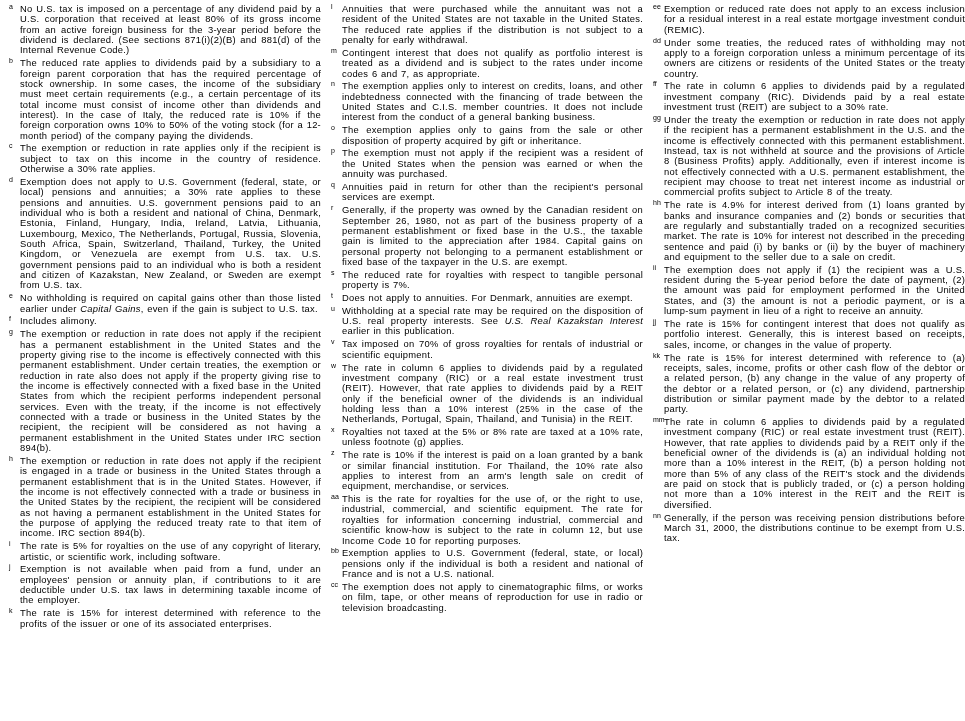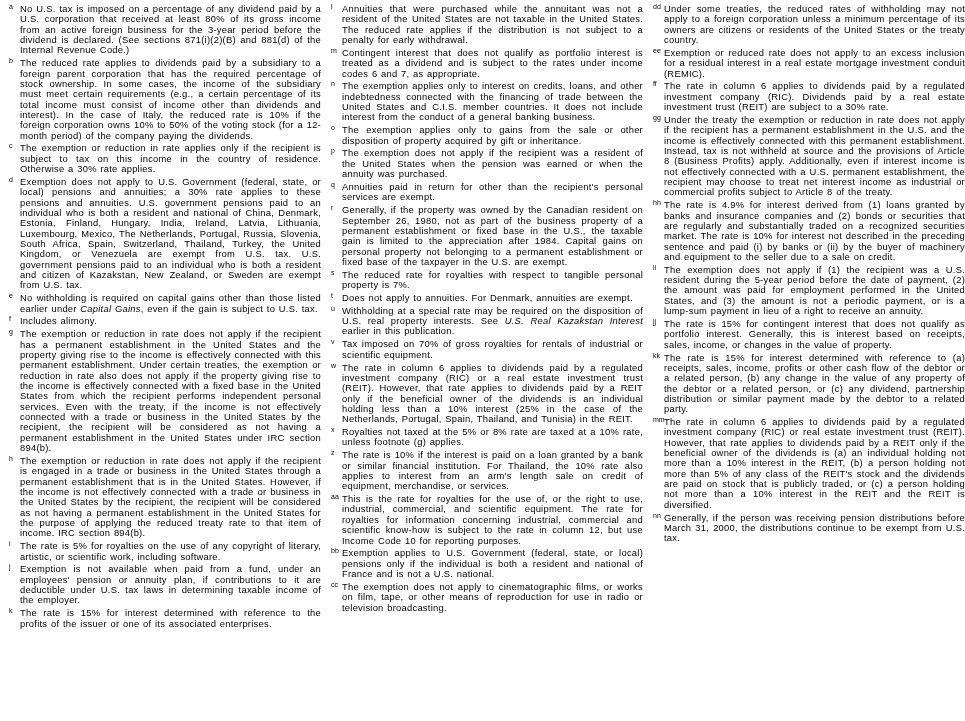--- a/index.html
+++ b/index.html
@@ -55,37 +55,37 @@
       <div class="fn"><span class="marker">h</span><span>The exemption or reduction in rate does not apply if the recipient is engaged in a trade or business in the United States through a permanent establishment that is in the United States. However, if the income is not effectively connected with a trade or business in the United States by the recipient, the recipient will be considered as not having a permanent establishment in the United States for the purpose of applying the reduced treaty rate to that item of income. IRC section 894(b).</span></div>
       <div class="fn"><span class="marker">i</span><span>The rate is 5% for royalties on the use of any copyright of literary, artistic, or scientific work, including software.</span></div>
       <div class="fn"><span class="marker">j</span><span>Exemption is not available when paid from a fund, under an employees' pension or annuity plan, if contributions to it are deductible under U.S. tax laws in determining taxable income of the employer.</span></div>
       <div class="fn"><span class="marker">k</span><span>The rate is 15% for interest determined with reference to the profits of the issuer or one of its associated enterprises.</span></div>
     </div>
   <div class="col">
       <div class="fn"><span class="marker">l</span><span>Annuities that were purchased while the annuitant was not a resident of the United States are not taxable in the United States. The reduced rate applies if the distribution is not subject to a penalty for early withdrawal.</span></div>
       <div class="fn"><span class="marker">m</span><span>Contingent interest that does not qualify as portfolio interest is treated as a dividend and is subject to the rates under income codes 6 and 7, as appropriate.</span></div>
       <div class="fn"><span class="marker">n</span><span>The exemption applies only to interest on credits, loans, and other indebtedness connected with the financing of trade between the United States and C.I.S. member countries. It does not include interest from the conduct of a general banking business.</span></div>
       <div class="fn"><span class="marker">o</span><span>The exemption applies only to gains from the sale or other disposition of property acquired by gift or inheritance.</span></div>
-      <div class="fn"><span class="marker">p</span><span>The exemption does not apply if the recipient was a resident of the United States when the pension was earned or when the annuity was purchased.</span></div>
+      <div class="fn"><span class="marker">p</span><span>The exemption must not apply if the recipient was a resident of the United States when the pension was earned or when the annuity was purchased.</span></div>
       <div class="fn"><span class="marker">q</span><span>Annuities paid in return for other than the recipient's personal services are exempt.</span></div>
       <div class="fn"><span class="marker">r</span><span>Generally, if the property was owned by the Canadian resident on September 26, 1980, not as part of the business property of a permanent establishment or fixed base in the U.S., the taxable gain is limited to the appreciation after 1984. Capital gains on personal property not belonging to a permanent establishment or fixed base of the taxpayer in the U.S. are exempt.</span></div>
       <div class="fn"><span class="marker">s</span><span>The reduced rate for royalties with respect to tangible personal property is 7%.</span></div>
       <div class="fn"><span class="marker">t</span><span>Does not apply to annuities. For Denmark, annuities are exempt.</span></div>
       <div class="fn"><span class="marker">u</span><span>Withholding at a special rate may be required on the disposition of U.S. real property interests. See <i>U.S. Real Kazakstan Interest</i> earlier in this publication.</span></div>
       <div class="fn"><span class="marker">v</span><span>Tax imposed on 70% of gross royalties for rentals of industrial or scientific equipment.</span></div>
       <div class="fn"><span class="marker">w</span><span>The rate in column 6 applies to dividends paid by a regulated investment company (RIC) or a real estate investment trust (REIT). However, that rate applies to dividends paid by a REIT only if the beneficial owner of the dividends is an individual holding less than a 10% interest (25% in the case of the Netherlands, Portugal, Spain, Thailand, and Tunisia) in the REIT.</span></div>
       <div class="fn"><span class="marker">x</span><span>Royalties not taxed at the 5% or 8% rate are taxed at a 10% rate, unless footnote (g) applies.</span></div>
       <div class="fn"><span class="marker">z</span><span>The rate is 10% if the interest is paid on a loan granted by a bank or similar financial institution. For Thailand, the 10% rate also applies to interest from an arm's length sale on credit of equipment, merchandise, or services.</span></div>
       <div class="fn"><span class="marker">aa</span><span>This is the rate for royalties for the use of, or the right to use, industrial, commercial, and scientific equipment. The rate for royalties for information concerning industrial, commercial and scientific know-how is subject to the rate in column 12, but use Income Code 10 for reporting purposes.</span></div>
       <div class="fn"><span class="marker">bb</span><span>Exemption applies to U.S. Government (federal, state, or local) pensions only if the individual is both a resident and national of France and is not a U.S. national.</span></div>
       <div class="fn"><span class="marker">cc</span><span>The exemption does not apply to cinematographic films, or works on film, tape, or other means of reproduction for use in radio or television broadcasting.</span></div>
     </div>
   <div class="col">
+      <div class="fn"><span class="marker">ee</span><span>Exemption or reduced rate does not apply to an excess inclusion for a residual interest in a real estate mortgage investment conduit (REMIC).</span></div>
       <div class="fn"><span class="marker">dd</span><span>Under some treaties, the reduced rates of withholding may not apply to a foreign corporation unless a minimum percentage of its owners are citizens or residents of the United States or the treaty country.</span></div>
-      <div class="fn"><span class="marker">ee</span><span>Exemption or reduced rate does not apply to an excess inclusion for a residual interest in a real estate mortgage investment conduit (REMIC).</span></div>
       <div class="fn"><span class="marker">ff</span><span>The rate in column 6 applies to dividends paid by a regulated investment company (RIC). Dividends paid by a real estate investment trust (REIT) are subject to a 30% rate.</span></div>
       <div class="fn"><span class="marker">gg</span><span>Under the treaty the exemption or reduction in rate does not apply if the recipient has a permanent establishment in the U.S. and the income is effectively connected with this permanent establishment. Instead, tax is not withheld at source and the provisions of Article 8 (Business Profits) apply. Additionally, even if interest income is not effectively connected with a U.S. permanent establishment, the recipient may choose to treat net interest income as industrial or commercial profits subject to Article 8 of the treaty.</span></div>
       <div class="fn"><span class="marker">hh</span><span>The rate is 4.9% for interest derived from (1) loans granted by banks and insurance companies and (2) bonds or securities that are regularly and substantially traded on a recognized securities market. The rate is 10% for interest not described in the preceding sentence and paid (i) by banks or (ii) by the buyer of machinery and equipment to the seller due to a sale on credit.</span></div>
       <div class="fn"><span class="marker">ii</span><span>The exemption does not apply if (1) the recipient was a U.S. resident during the 5-year period before the date of payment, (2) the amount was paid for employment performed in the United States, and (3) the amount is not a periodic payment, or is a lump-sum payment in lieu of a right to receive an annuity.</span></div>
       <div class="fn"><span class="marker">jj</span><span>The rate is 15% for contingent interest that does not qualify as portfolio interest. Generally, this is interest based on receipts, sales, income, or changes in the value of property.</span></div>
       <div class="fn"><span class="marker">kk</span><span>The rate is 15% for interest determined with reference to (a) receipts, sales, income, profits or other cash flow of the debtor or a related person, (b) any change in the value of any property of the debtor or a related person, or (c) any dividend, partnership distribution or similar payment made by the debtor to a related party.</span></div>
       <div class="fn"><span class="marker">mm</span><span>The rate in column 6 applies to dividends paid by a regulated investment company (RIC) or real estate investment trust (REIT). However, that rate applies to dividends paid by a REIT only if the beneficial owner of the dividends is (a) an individual holding not more than a 10% interest in the REIT, (b) a person holding not more than 5% of any class of the REIT's stock and the dividends are paid on stock that is publicly traded, or (c) a person holding not more than a 10% interest in the REIT and the REIT is diversified.</span></div>
       <div class="fn"><span class="marker">nn</span><span>Generally, if the person was receiving pension distributions before March 31, 2000, the distributions continue to be exempt from U.S. tax.</span></div>
     </div>
 </div>

